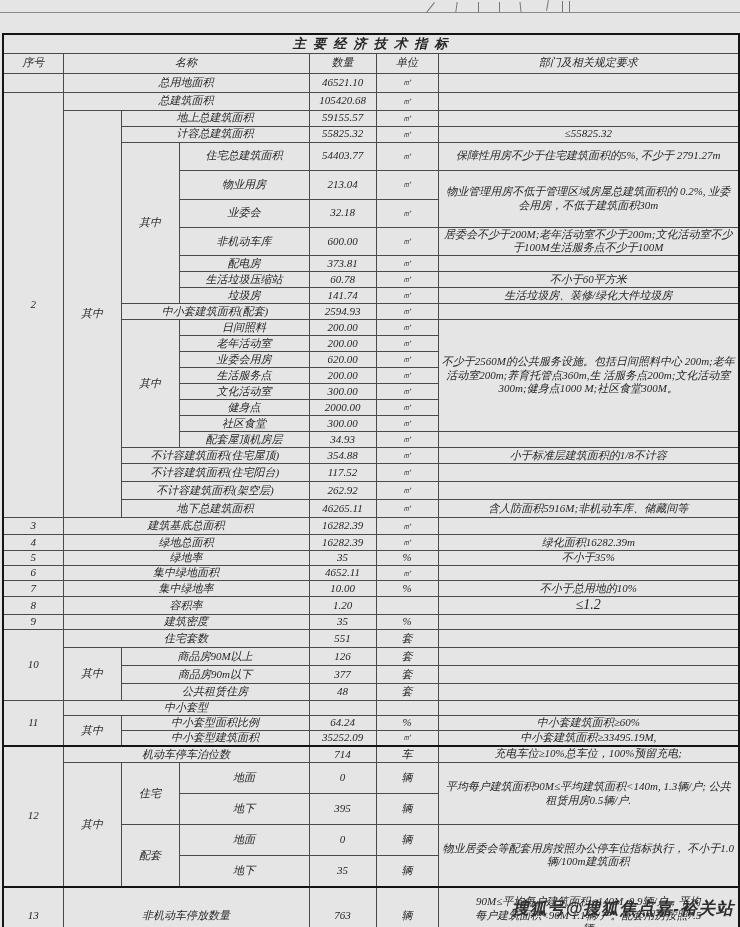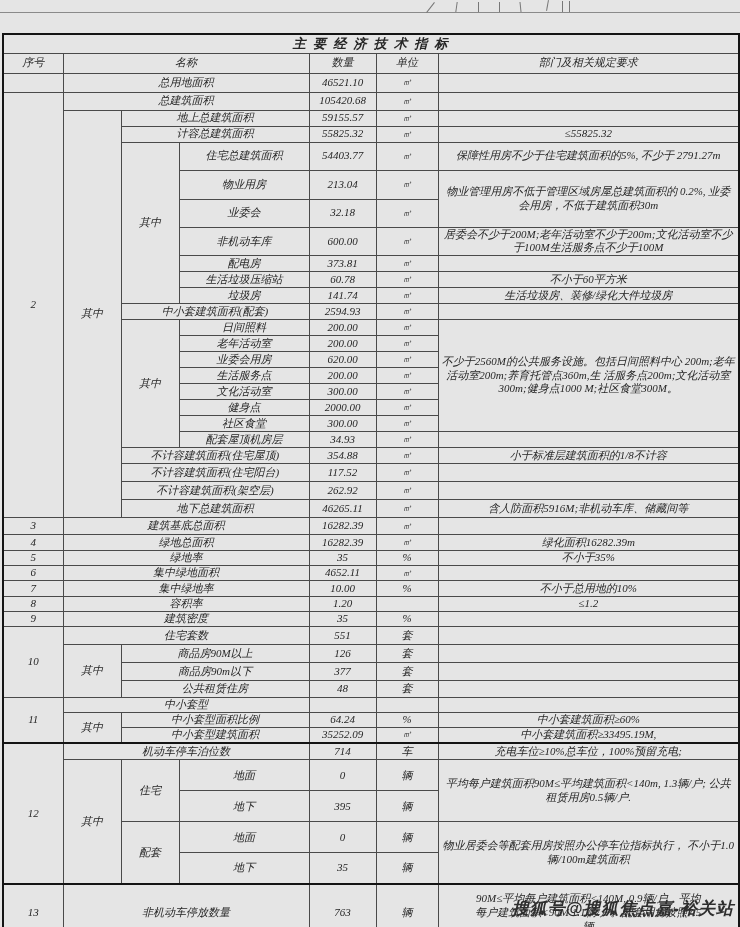--- a/index.html
+++ b/index.html
@@ -7,21 +7,21 @@
         font-family:"Liberation Serif","DejaVu Serif",serif;color:#262626;font-style:italic;}
   .topline{position:absolute;left:0;top:12px;width:740px;height:0;border-top:1px solid #8a8a8a;}
   .tick{position:absolute;background:#777;width:1px;}
   table{border-collapse:collapse;position:absolute;left:2px;top:33px;width:736px;table-layout:fixed;
         border:2px solid #141414;}
   td{border:1px solid #4a4a4a;text-align:center;vertical-align:middle;font-size:11px;
      padding:0 3px;overflow:hidden;line-height:1.2;}
   tr.title-row td{font-weight:bold;font-size:13px;letter-spacing:2px;border-bottom:1px solid #4a4a4a;}
   .c-req{line-height:1.25;}
   .sq{font-size:9px;}
-  .small{font-size:11px;margin-left:36px;}
+  .small{font-size:14px;margin-left:36px;}
   .sep{border-top:2px solid #141414;}
   .wm{position:absolute;right:6px;top:897px;font-weight:bold;font-size:17px;color:#2e2e2e;
       letter-spacing:1px;white-space:nowrap;font-family:"Liberation Sans",sans-serif;}
 </style>
 </head>
 <body>
 
 <div class="page">
   <div class="topline"></div>
   <div class="tick" style="left:430px;top:1px;height:13px;transform:rotate(38deg);"></div>

